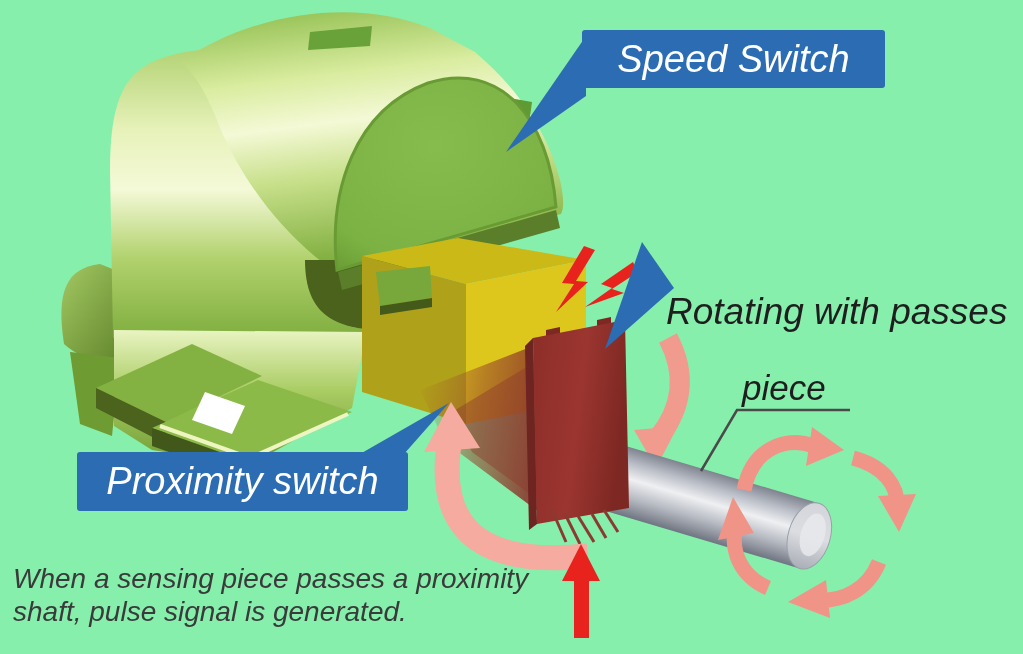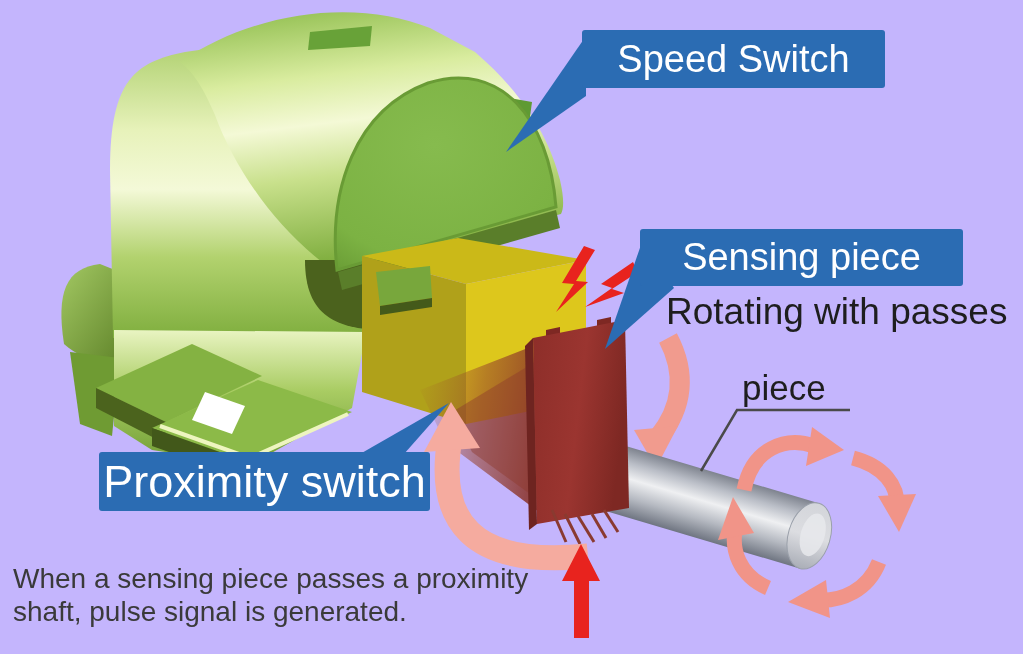--- a/index.html
+++ b/index.html
@@ -1,24 +1,24 @@
 <!DOCTYPE html>
 <html><head>
 <meta charset="utf-8">
 <style>
   html,body{margin:0;padding:0;background:#ffffff;}
-  #stage{position:relative;width:1023px;height:654px;background:#c4b5fd;overflow:hidden;
-         font-family:"Liberation Sans", sans-serif;}
+  #stage{position:relative;width:1023px;height:654px;background:#86efac;overflow:hidden;
+         font-family:"Liberation Sans", sans-serif;font-style:italic;}
   #art{position:absolute;left:0;top:0;z-index:1;}
   .callout{position:absolute;z-index:3;background:#2b6cb3;color:#ffffff;
            border-radius:3px;text-align:center;white-space:nowrap;
            font-family:"Liberation Sans", sans-serif;}
   .callout.speed{left:582px;top:30px;width:303px;height:58px;font-size:38px;line-height:58px;}
   .callout.sensing{left:640px;top:229px;width:323px;height:57px;font-size:38px;line-height:57px;}
-  .callout.proximity{left:77px;top:452px;width:331px;height:59px;font-size:45px;line-height:59px;margin-left:22px;}
+  .callout.proximity{left:77px;top:452px;width:331px;height:59px;font-size:38px;line-height:59px;}
   .plainlabel{position:absolute;z-index:3;color:#1e1e1e;white-space:nowrap;
               font-family:"Liberation Sans", sans-serif;}
   .rotating{left:666px;top:291px;font-size:37px;}
   .shaftword{left:742px;top:368px;font-size:35px;}
   .caption{position:absolute;z-index:3;left:13px;top:562px;color:#3a3a3a;
            font-size:28px;line-height:33px;white-space:nowrap;}
 </style>
 </head>
 <body>
 
@@ -173,21 +173,20 @@
 
     <g fill="#2b6cb3">
       <path d="M586,36 L586,96 L506,152 Z"></path>
       <path d="M642,242 L674,288 L605,349 Z"></path>
       <path d="M360,454 L404,454 L449,403 Z"></path>
     </g>
   </svg>
 
   <div class="callout speed">Speed Switch</div>
 
-  <div class="callout sensing">Sensing piece</div>
 
   <div class="callout proximity">Proximity switch</div>
 
   <div class="plainlabel rotating">Rotating with passes</div>
 
   <div class="plainlabel shaftword">piece</div>
 
   <div class="caption">
     <div>When a sensing piece passes a proximity</div>
     <div>shaft, pulse signal is generated.</div>

